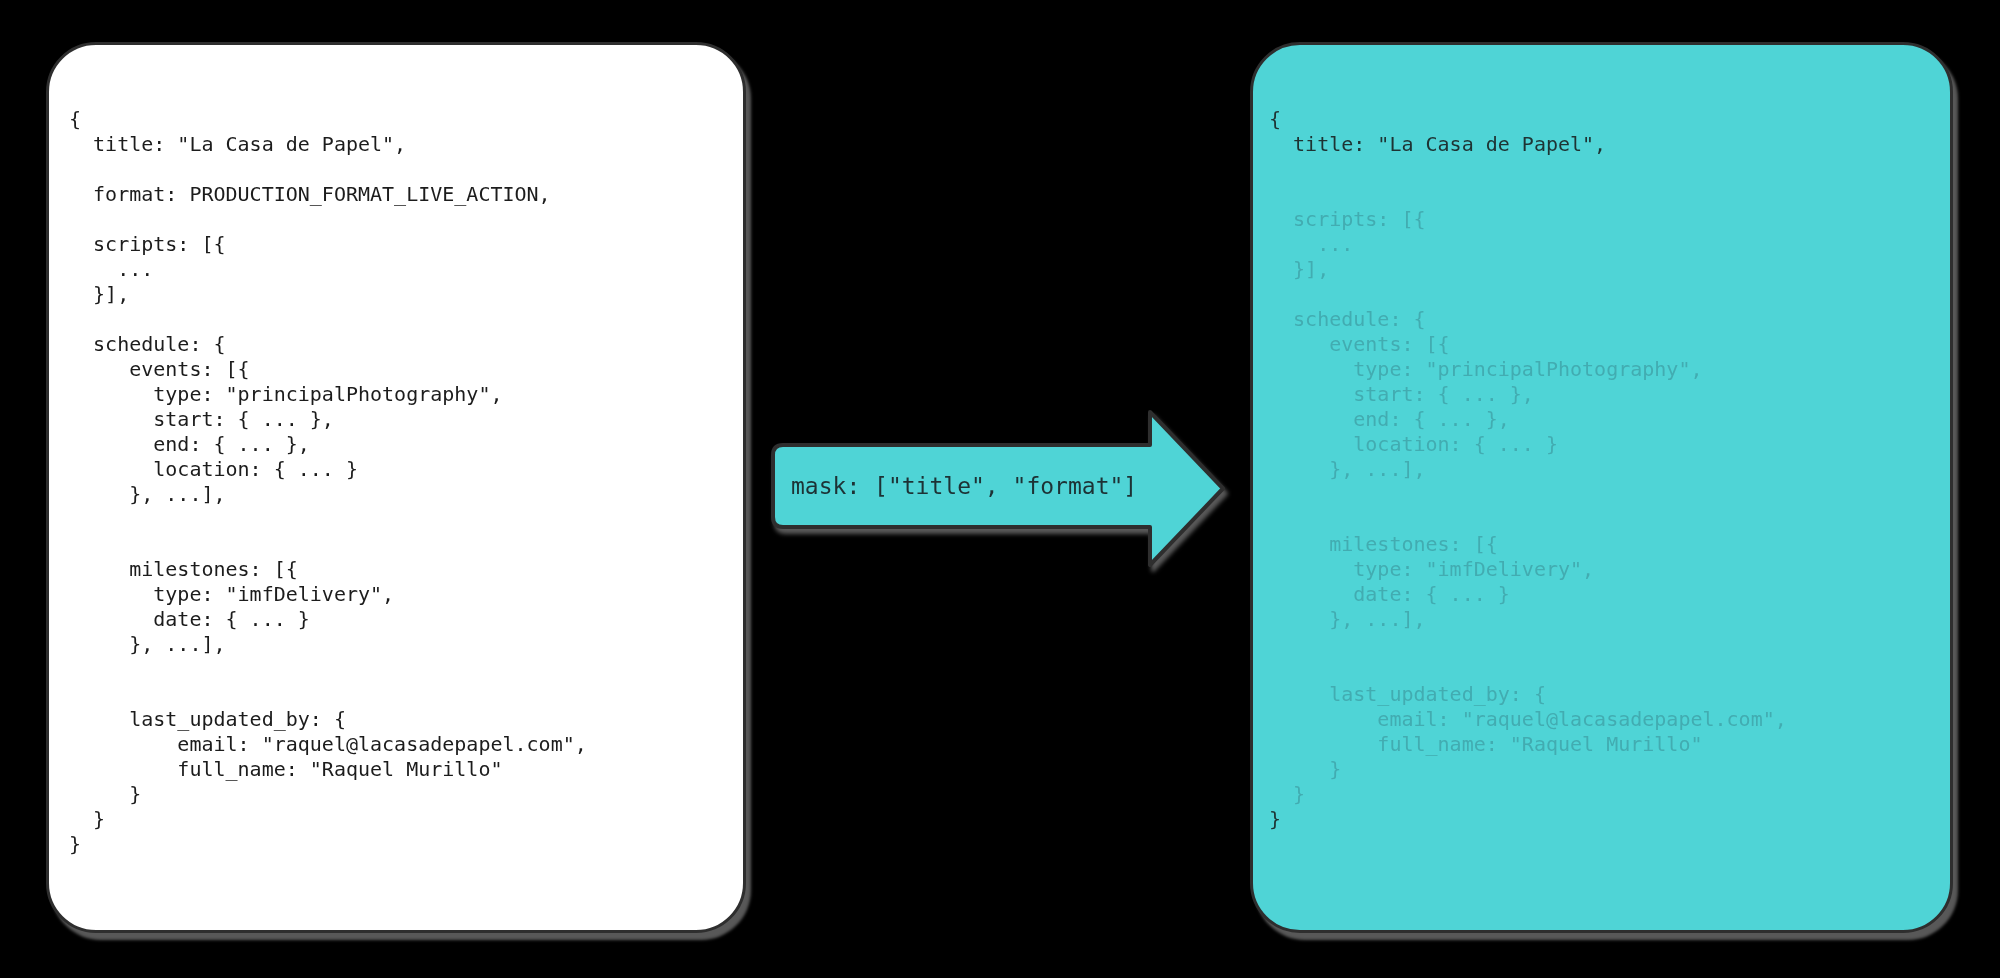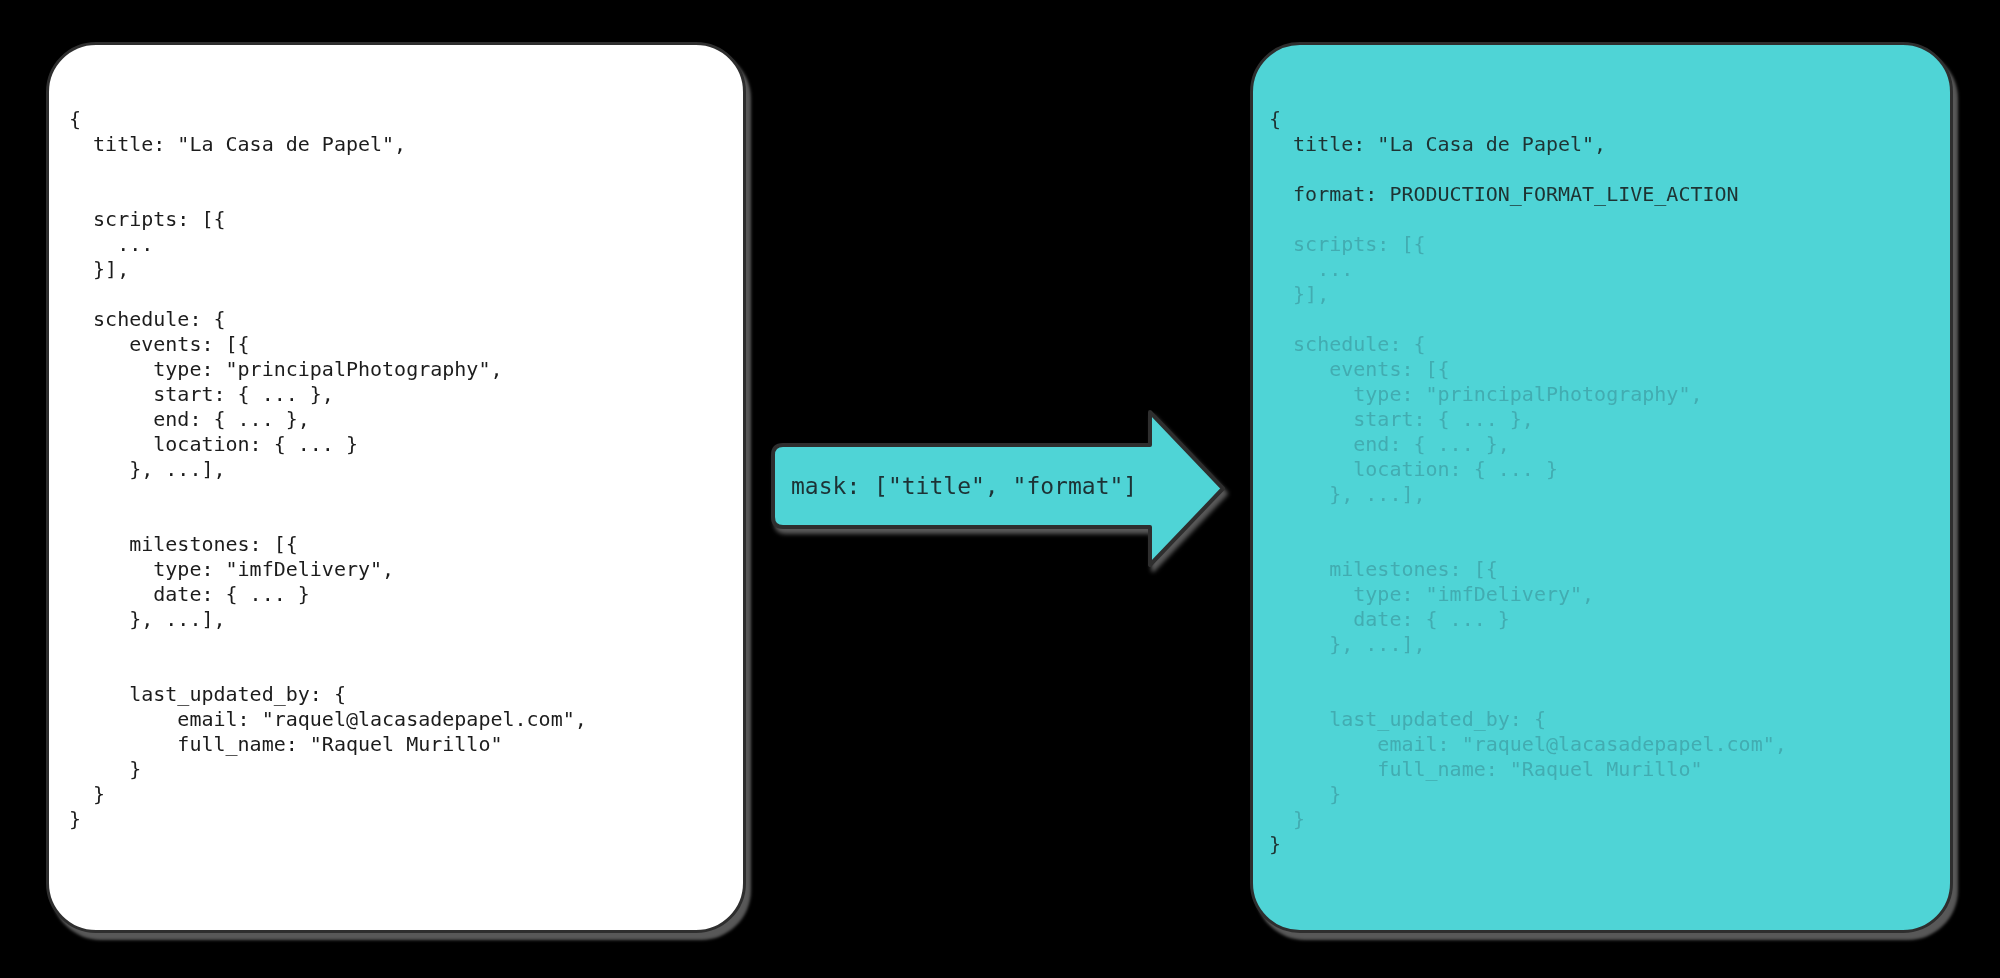--- a/index.html
+++ b/index.html
@@ -70,20 +70,21 @@
 </head>
 <body>
 
 <div class="canvas">
 
   <section class="panel left">
     <div class="code">
         <span class="line">{</span>
         <span class="line">  title: "La Casa de Papel",</span>
         <span class="line"> </span>
+        <span class="line">  format: PRODUCTION_FORMAT_LIVE_ACTION,</span>
         <span class="line"> </span>
         <span class="line">  scripts: [{</span>
         <span class="line">    ...</span>
         <span class="line">  }],</span>
         <span class="line"> </span>
         <span class="line">  schedule: {</span>
         <span class="line">     events: [{</span>
         <span class="line">       type: "principalPhotography",</span>
         <span class="line">       start: { ... },</span>
         <span class="line">       end: { ... },</span>
@@ -112,21 +113,20 @@
                Q 8 123 8 113 V 51 Q 8 41 18 41 Z"></path>
     </svg>
     <div class="arrow-label">mask: ["title", "format"]</div>
   </div>
 
   <section class="panel right">
     <div class="code">
         <span class="line">{</span>
         <span class="line">  title: "La Casa de Papel",</span>
         <span class="line"> </span>
-        <span class="line">  format: PRODUCTION_FORMAT_LIVE_ACTION</span>
         <span class="line"> </span>
         <span class="line dim">  scripts: [{</span>
         <span class="line dim">    ...</span>
         <span class="line dim">  }],</span>
         <span class="line dim"> </span>
         <span class="line dim">  schedule: {</span>
         <span class="line dim">     events: [{</span>
         <span class="line dim">       type: "principalPhotography",</span>
         <span class="line dim">       start: { ... },</span>
         <span class="line dim">       end: { ... },</span>

